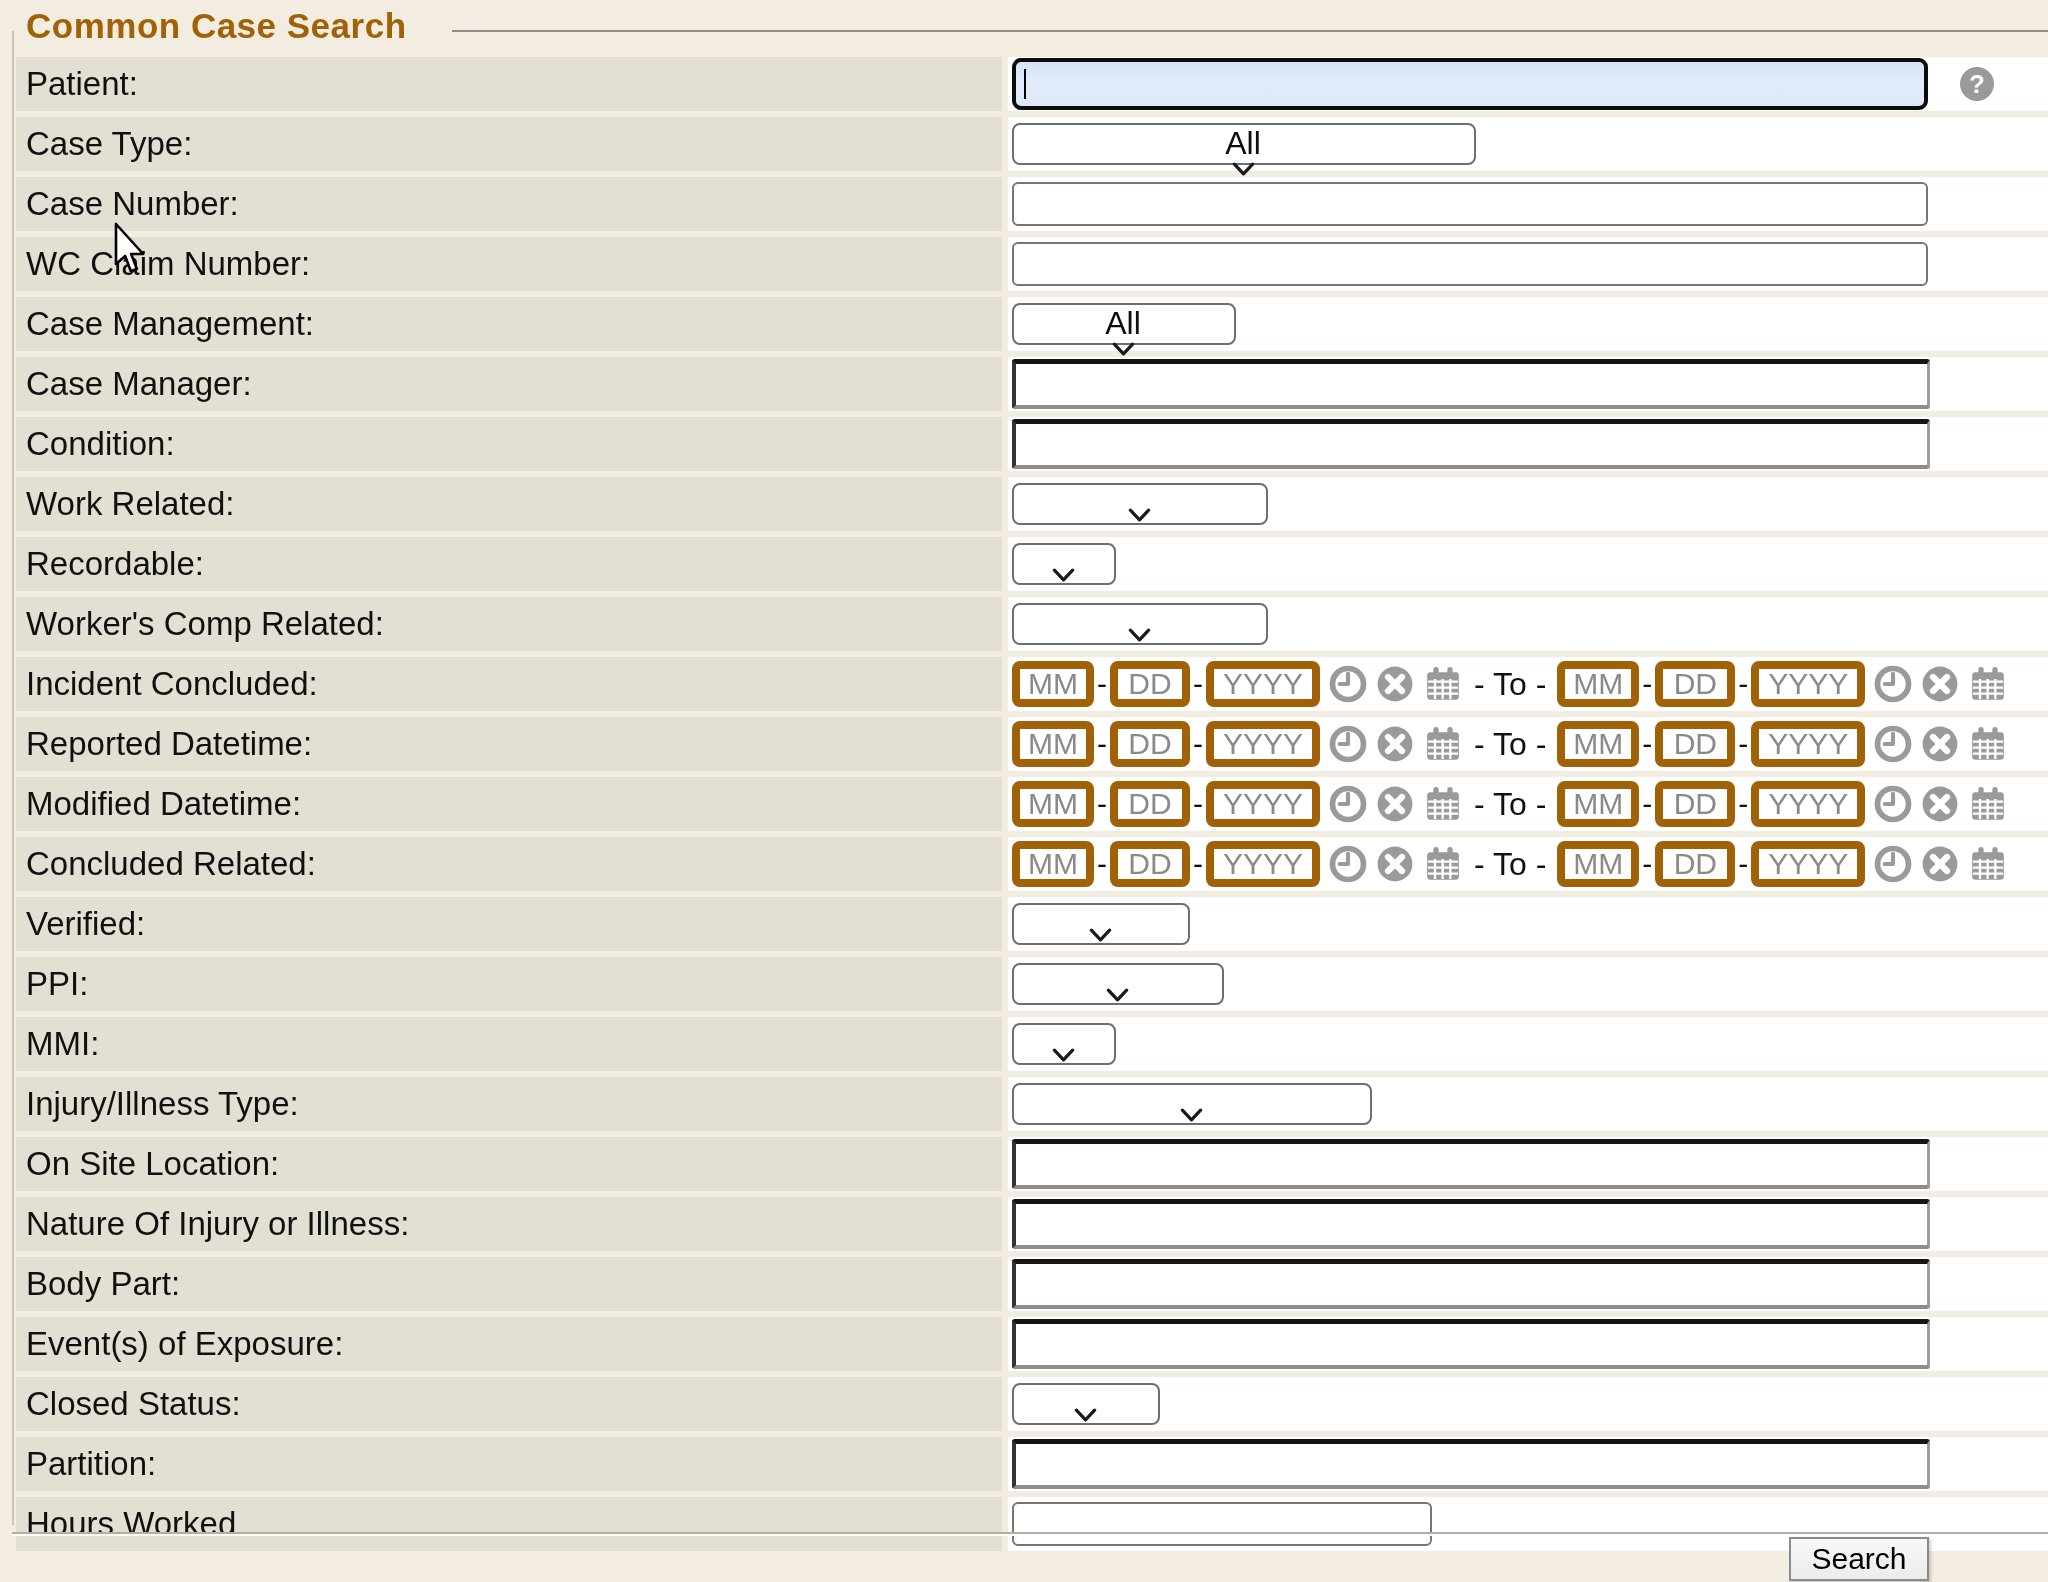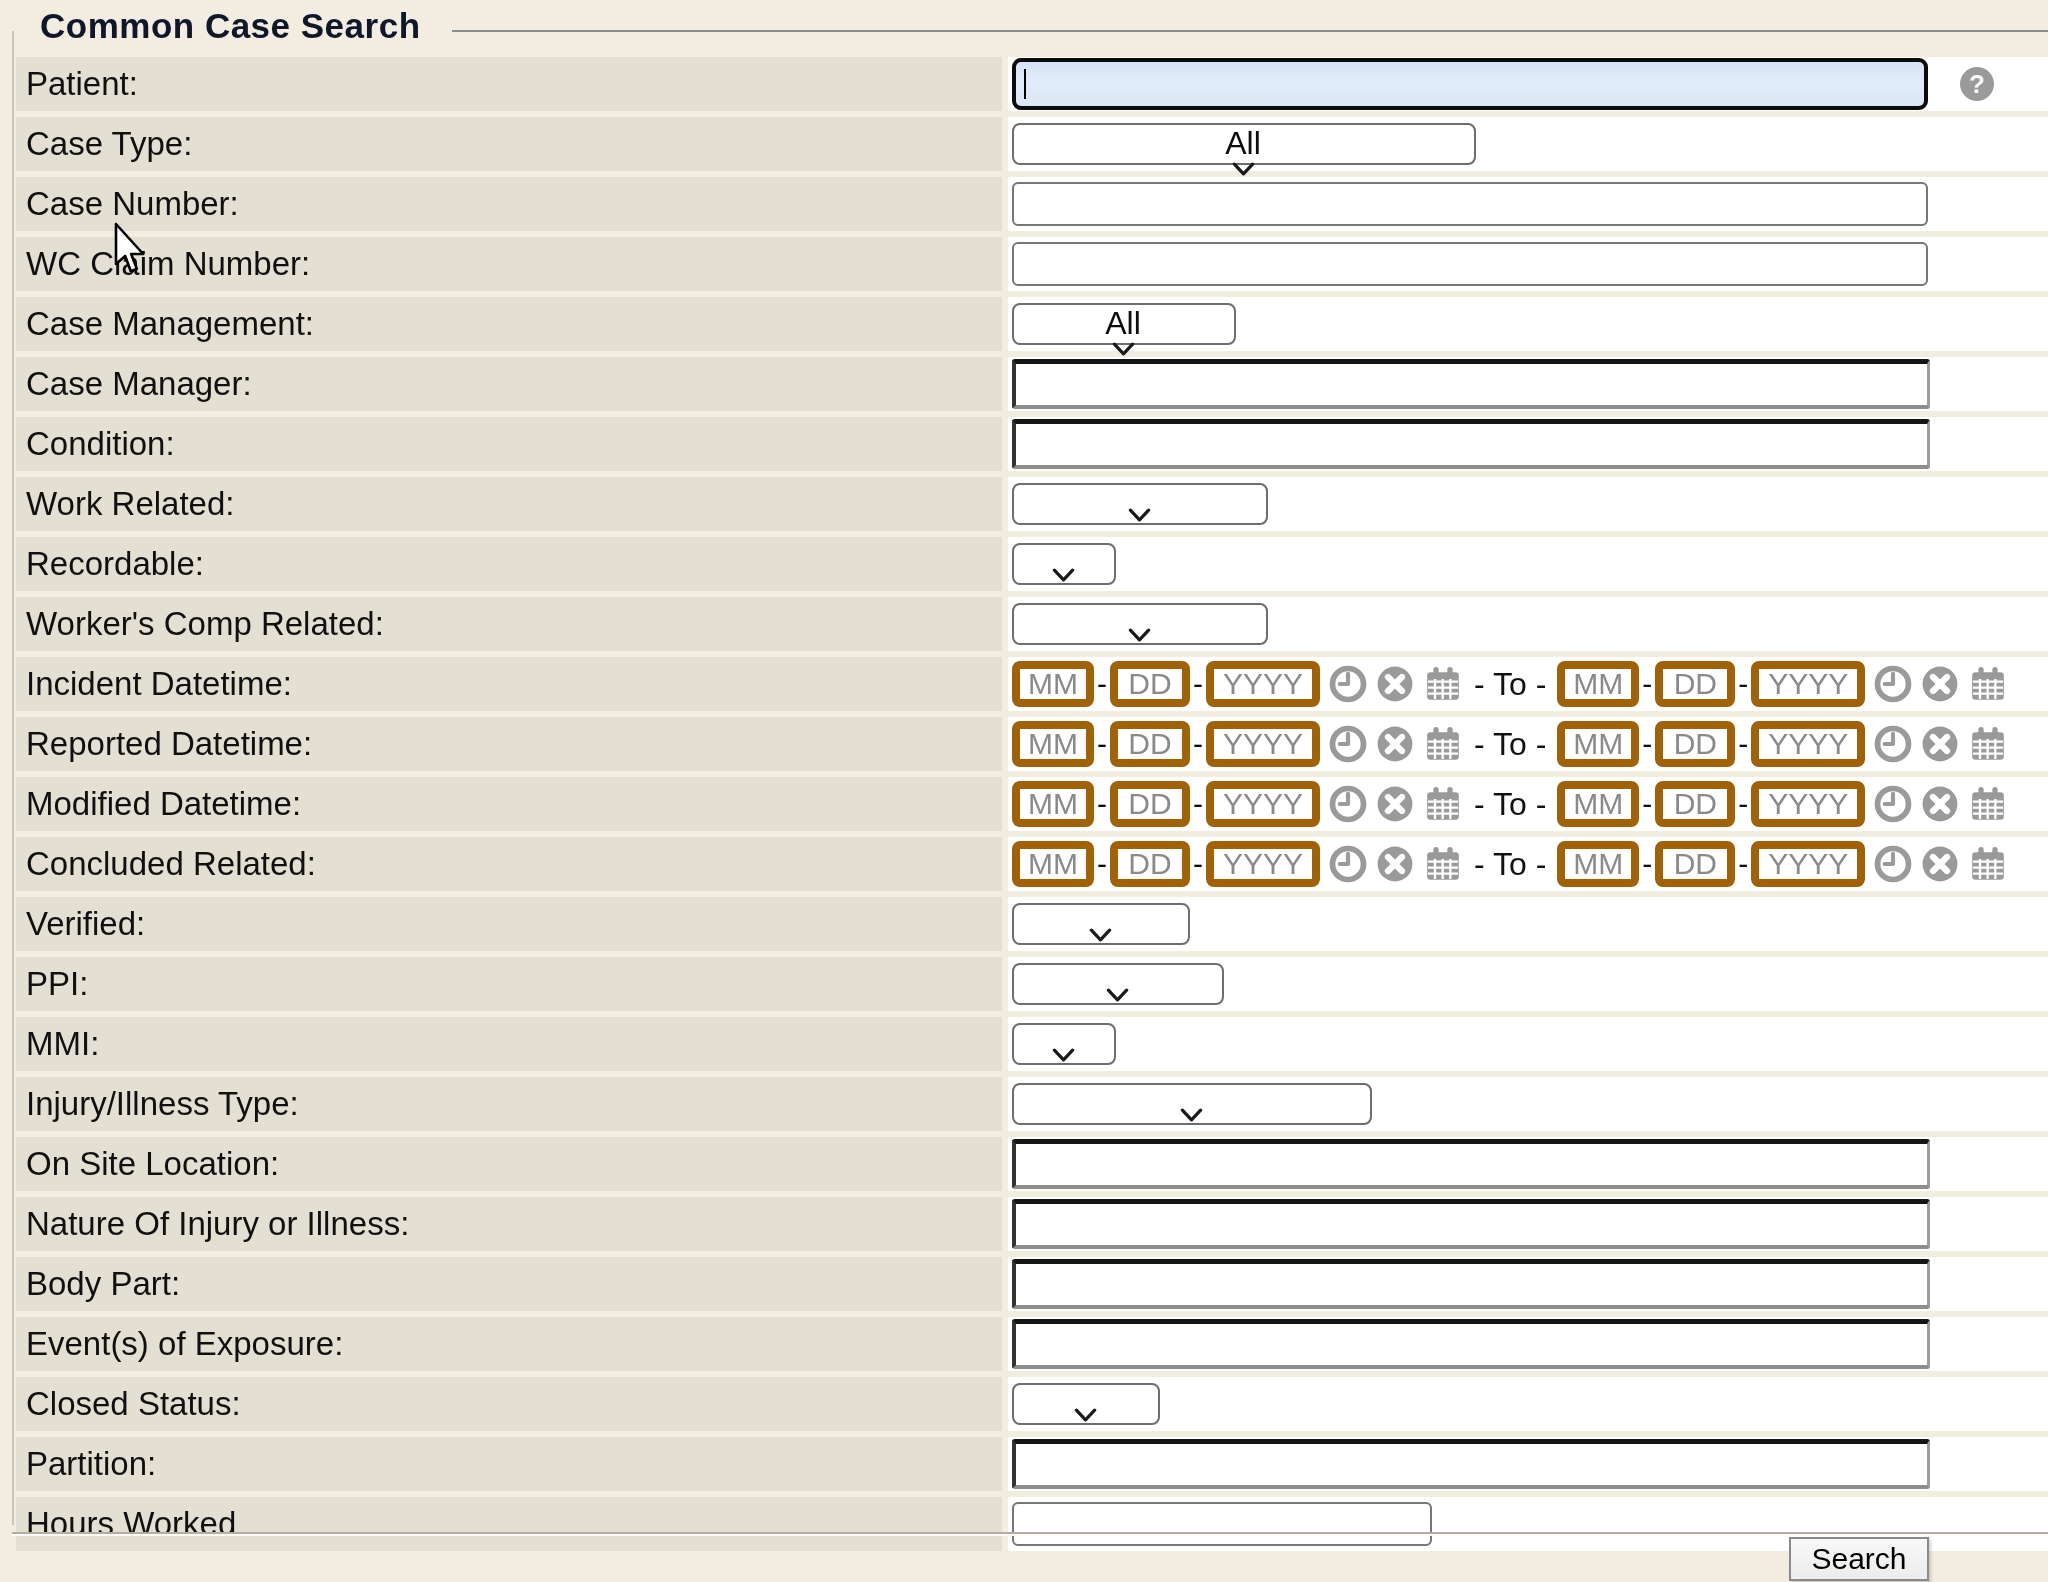--- a/index.html
+++ b/index.html
@@ -3,22 +3,22 @@
 <meta charset="utf-8">
 <style>
   html,body{margin:0;padding:0;}
   body{
     width:2048px;height:1582px;position:relative;overflow:hidden;
     background:#f2ede0;
     font-family:"Liberation Sans", sans-serif;
     color:#111;
   }
   .page-title{
-    position:absolute;left:40px;top:6px;
-    font-size:35px;font-weight:bold;color:#0f172a;
+    position:absolute;left:26px;top:6px;
+    font-size:35px;font-weight:bold;color:#a16207;
     letter-spacing:0.5px;white-space:nowrap;
   }
   .fieldset-top-line{
     position:absolute;left:452px;right:0;top:30px;height:2px;background:#8d8d8d;
   }
   .fieldset-left-line{
     position:absolute;left:12px;top:31px;width:2px;height:1494px;background:#cbc6b7;
   }
   .rows{
     position:absolute;left:16px;top:57px;right:0;
@@ -199,21 +199,21 @@
           <span></span>
           <span class="chev">
             <svg width="23" height="15" viewBox="0 0 24 15">
     <path d="M2.5 2 L12 12 L21.5 2" fill="none" stroke="#1a1a1a" stroke-width="3.4" stroke-linecap="round" stroke-linejoin="round"></path>
   </svg>
           </span>
         </div>
       </div>
     </div>
     <div class="row">
-      <div class="label-cell">Incident Datetime:</div>
+      <div class="label-cell">Incident Concluded:</div>
       <div class="input-cell">
         <div class="dt-box" style="width: 82px;">MM</div>
         <span class="dt-dash">-</span>
         <div class="dt-box" style="width: 80px;">DD</div>
         <span class="dt-dash">-</span>
         <div class="dt-box" style="width: 114px;">YYYY</div>
         <span class="dt-icon">
           <svg width="38" height="38" viewBox="0 0 24 24">
     <circle cx="12" cy="12" r="9.8" fill="none" stroke="#9a9a9a" stroke-width="3.6"></circle>
     <path d="M12 12 L12 5.6 M12 12 L6.8 12" fill="none" stroke="#9a9a9a" stroke-width="2.6" stroke-linecap="round"></path>

